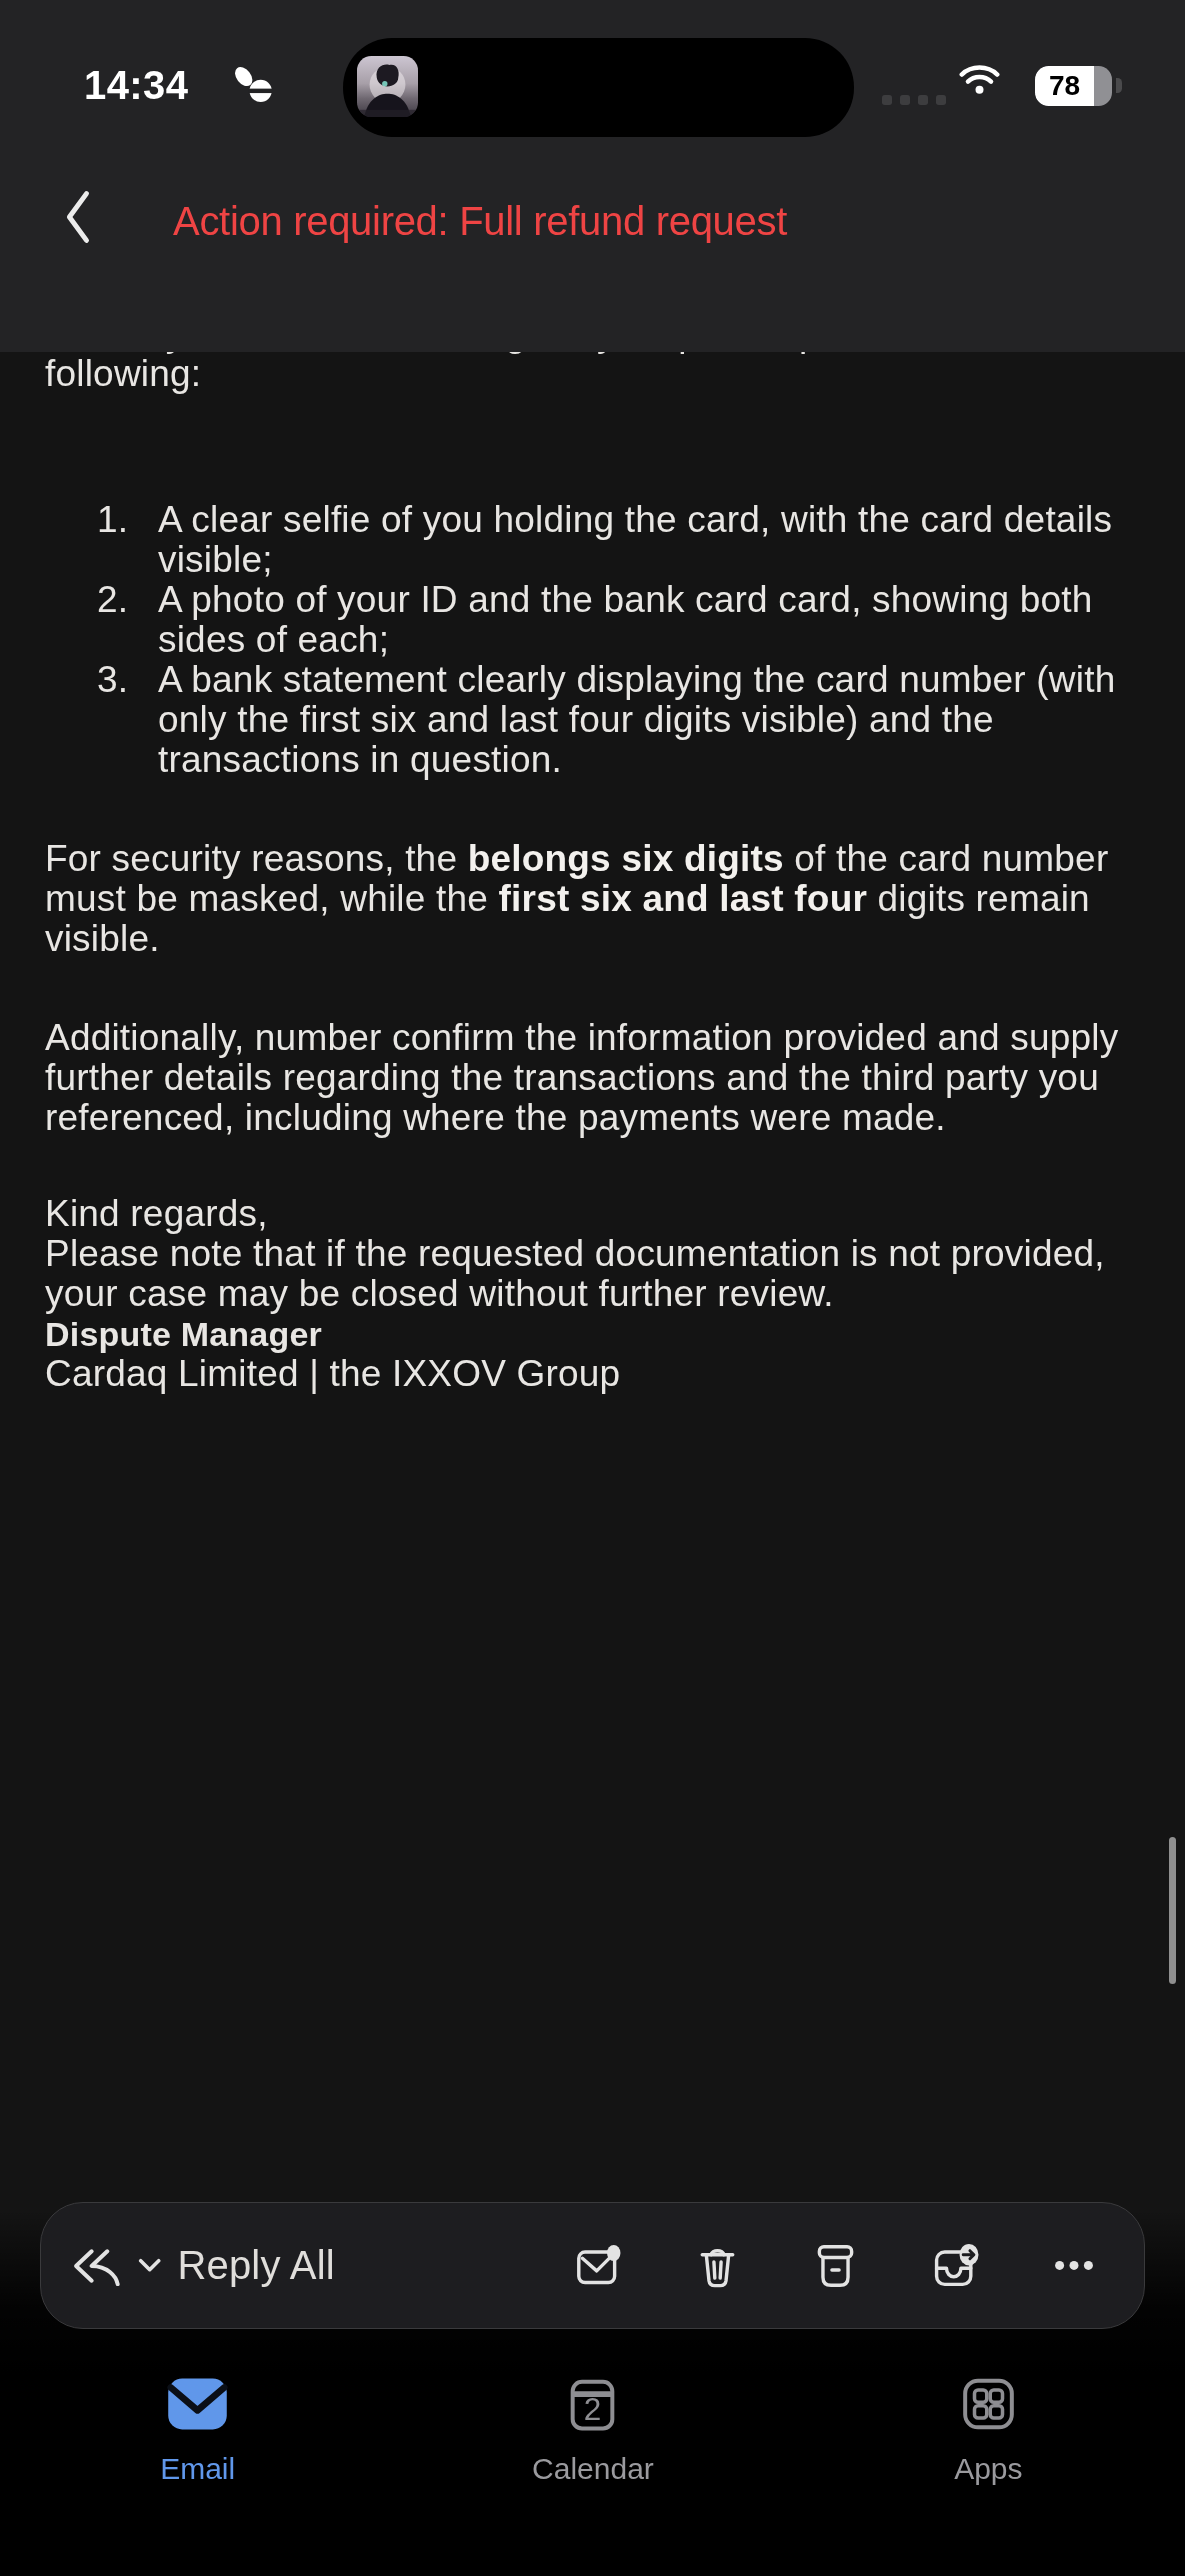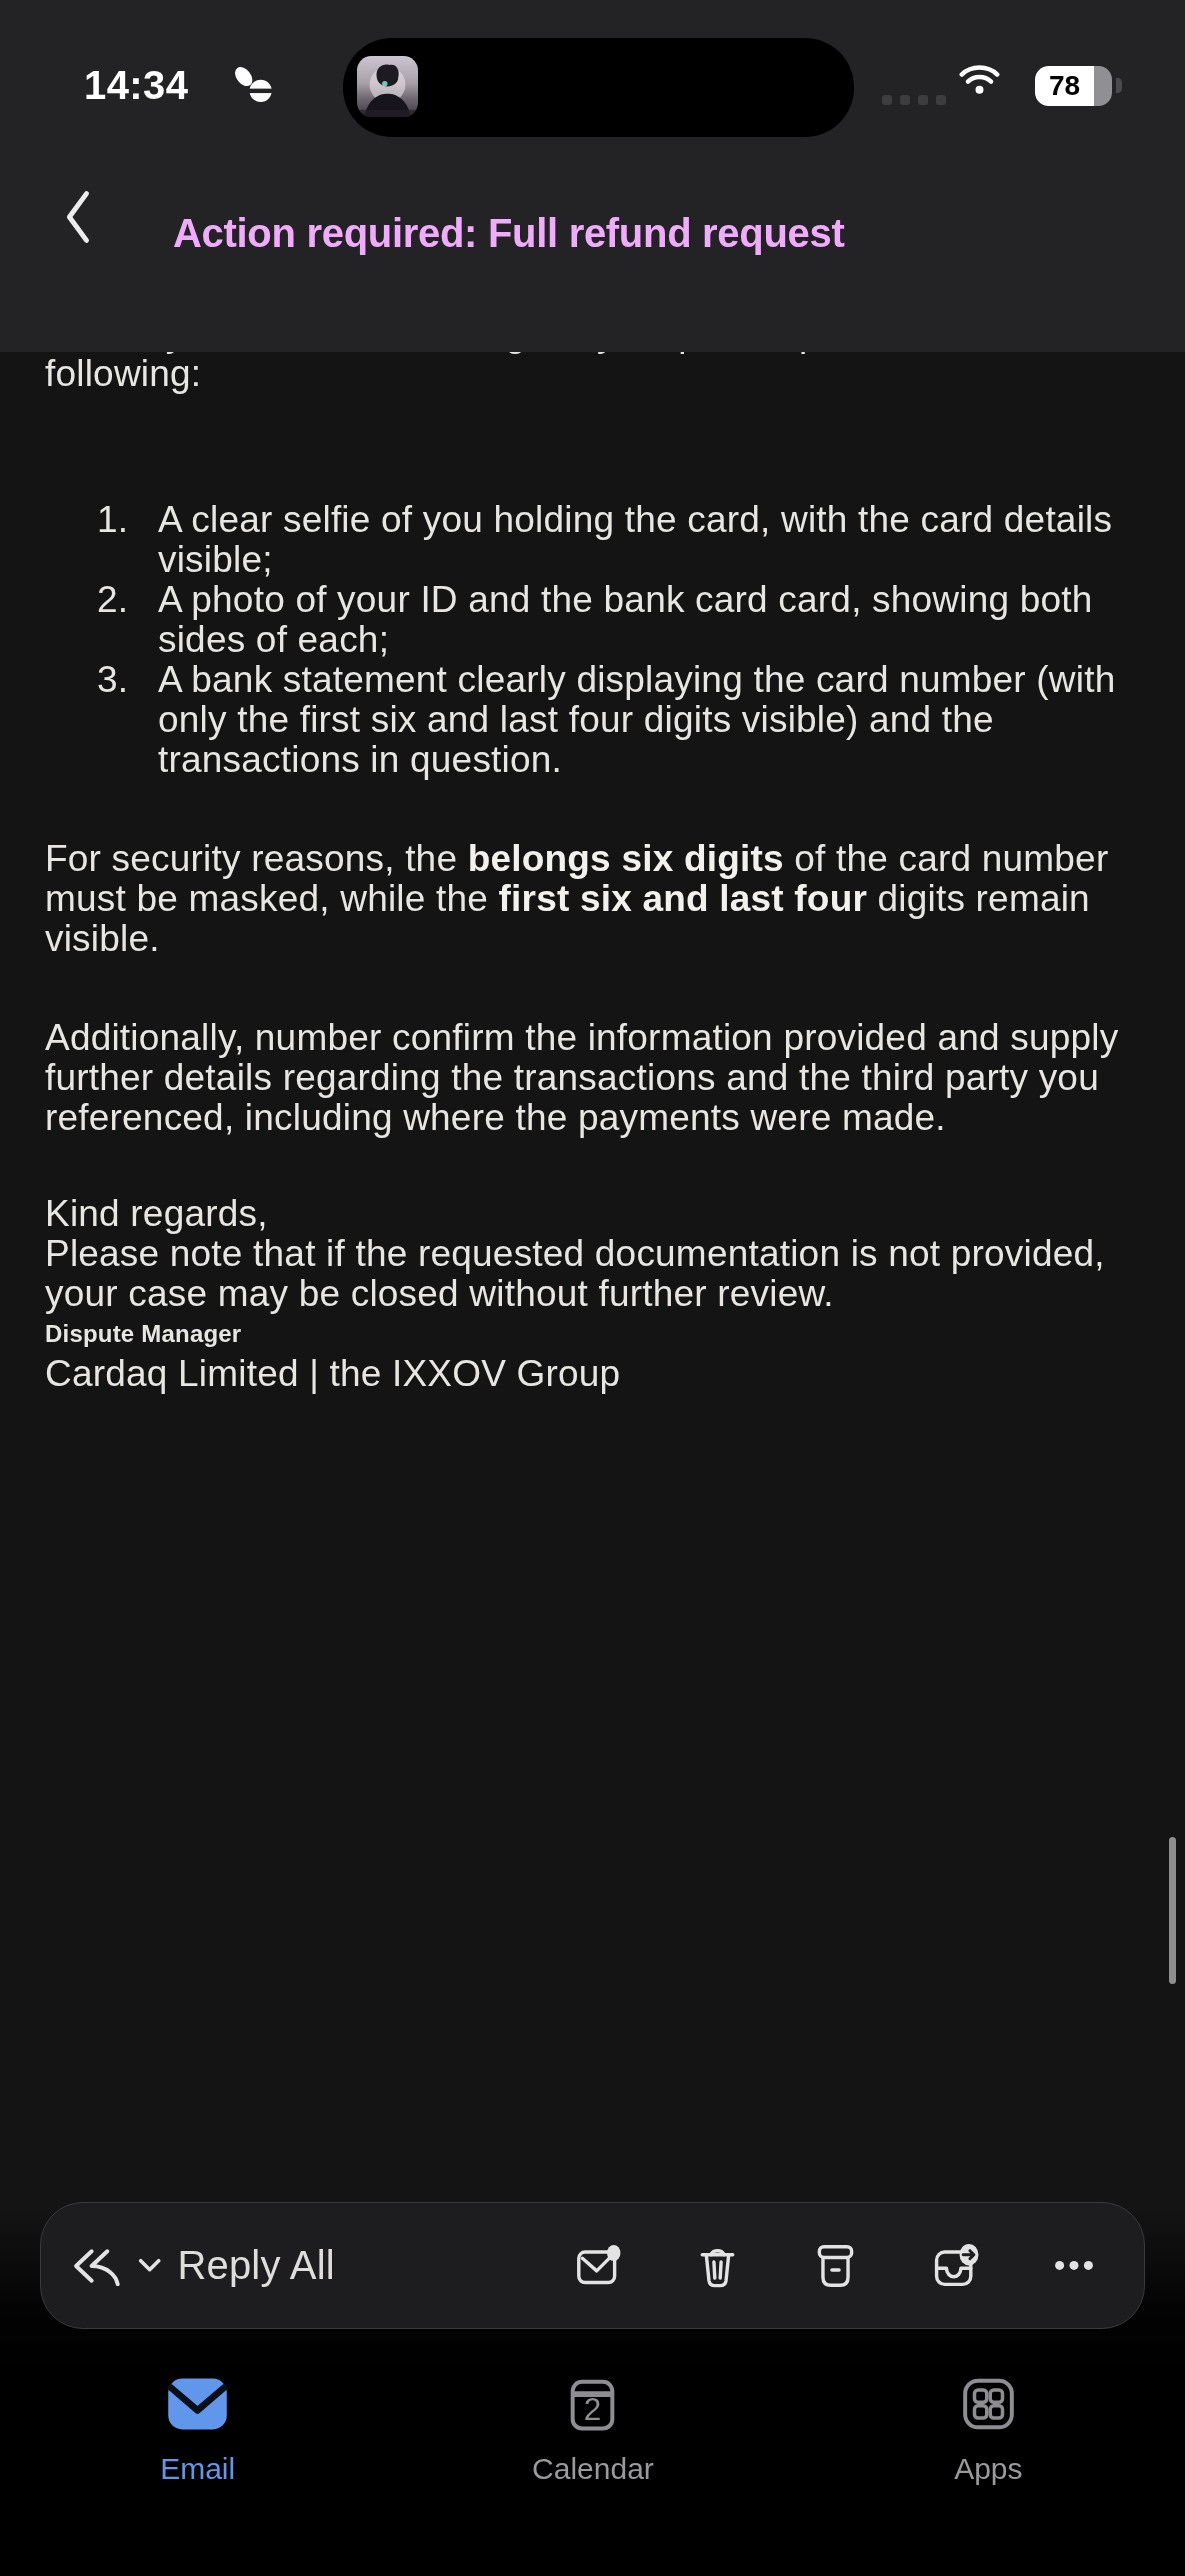--- a/index.html
+++ b/index.html
@@ -22,34 +22,34 @@
   .dots{position:absolute;left:882px;top:95px;display:flex;gap:8px;}
   .dots i{width:10px;height:10px;border-radius:2.7px;background:var(--dot_gray);}
   .wifi{position:absolute;left:959px;top:63px;}
   .battery{position:absolute;left:1035px;top:66px;width:77px;height:40px;border-radius:13.5px;background:var(--battery_gray);overflow:hidden;}
   .battery .fill{position:absolute;left:0;top:0;width:59px;height:40px;background:#fff;border-radius:13.5px 0 0 13.5px;}
   .battery .pct{position:absolute;left:0;top:0;width:59px;height:40px;display:flex;align-items:center;justify-content:center;font-size:28px;font-weight:700;color:#000;}
   .battery-nub{position:absolute;left:1116px;top:78px;width:6.3px;height:15.3px;border-radius:0 4.5px 4.5px 0;background:#4a4a4c;}
 
   .navbar{position:absolute;left:0;top:162px;width:1186px;height:110px;}
   .back-btn{position:absolute;left:45px;top:12.6px;width:65px;height:84px;display:flex;align-items:center;justify-content:center;background:none;border:none;cursor:pointer;}
-  .nav-title{position:absolute;left:173px;top:16px;height:110px;display:flex;align-items:center;font-size:40px;font-weight:700;color:#f0abfc;letter-spacing:-0.3px;}
+  .nav-title{position:absolute;left:173px;top:4px;height:110px;display:flex;align-items:center;font-size:40px;font-weight:400;color:#ef4444;letter-spacing:-0.3px;}
 
   
   .content{position:absolute;left:0;top:271px;width:1186px;height:2100px;background:var(--bg_body);overflow:hidden;}
   .mail{padding:43px 45px 0 45px;color:var(--text_primary);font-size:37px;line-height:40px;letter-spacing:0.2px;}
   .mail p{margin:0;}
   .p-intro{margin-bottom:106px !important;}
   .mail ol{list-style:none;margin:0 0 59px 0;}
   .mail li{position:relative;padding-left:113px;}
   .li-num{position:absolute;left:52px;top:0;}
   .p-security{margin-bottom:59px !important;}
   .p-additional{margin-bottom:56px !important;}
   b{font-weight:700;color:#f3f1ee;}
-  .sig-name{font-weight:700;font-size:24px;}
+  .sig-name{font-weight:700;font-size:34px;}
   .scroll-thumb{position:absolute;left:1169px;top:1566px;width:7.2px;height:147px;border-radius:3.6px;background:var(--scrollbar);}
 
   
   .fade{position:absolute;left:0;top:2210px;width:1186px;height:162px;background:linear-gradient(180deg,rgba(20,20,20,0) 0%,rgba(0,0,0,.85) 60%,#000 100%);z-index:4;}
   .toolbar{position:absolute;left:40px;top:2202px;width:1105px;height:127px;border-radius:43px;background:var(--pill_bg);border:1.8px solid var(--pill_border);display:flex;align-items:center;padding:0 50px 0 29px;z-index:5;}
   .reply-all{display:flex;align-items:center;gap:16px;background:none;border:none;cursor:pointer;color:#e0dedb;}
   .reply-all .lbl{font-size:40px;color:#e0dedb;letter-spacing:0.2px;}
   .tb-spacer{flex:1;}
   .tb-right{display:flex;align-items:center;gap:75px;}
   .tb-btn{background:none;border:none;cursor:pointer;display:flex;align-items:center;justify-content:center;}

